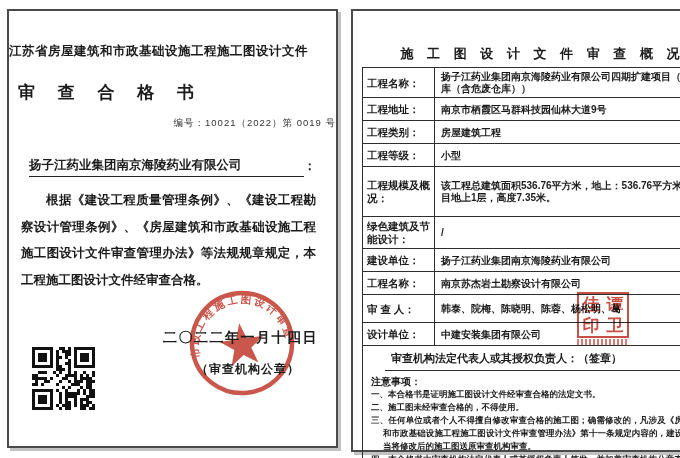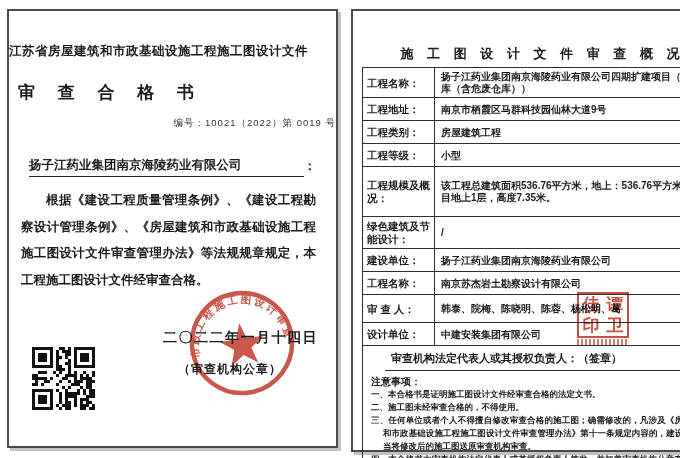--- a/index.html
+++ b/index.html
@@ -15,21 +15,21 @@
   
   .l-header { position:absolute; top:32px; left:0; right:0; text-align:left; font-size:12.5px; font-weight:bold; letter-spacing:.5px; }
   .l-title  { position:absolute; top:70px; left:0; right:0; text-align:left; font-size:17px; font-weight:bold; letter-spacing:9px; text-indent:9px; }
   .l-number { position:absolute; top:106px; left:0; right:0; text-align:right; font-size:9.5px; font-weight:normal; color:#333; letter-spacing:1px; }
   .l-addr { position:absolute; top:146px; left:20px; right:20px; display:flex; align-items:flex-end; font-size:12.5px; font-weight:bold; }
   .l-addr-name { border-bottom:1.5px solid #222; padding-bottom:2px; white-space:nowrap; }
   .l-addr-fill { flex:1; border-bottom:1.5px solid #222; height:1em; }
   .l-addr-colon { padding-bottom:2px; }
   .l-body { position:absolute; top:176px; left:12px; right:20px; font-size:12.5px; font-weight:bold; line-height:26.5px; text-indent:2em; text-align:justify; }
   .l-date { position:absolute; top:318px; right:18px; font-size:14px; font-weight:bold; letter-spacing:1.5px; z-index:3; }
-  .l-seal-caption { position:absolute; top:350px; right:54px; font-size:12px; font-weight:bold; letter-spacing:1px; z-index:3; }
+  .l-seal-caption { position:absolute; top:350px; right:36px; font-size:12px; font-weight:bold; letter-spacing:1px; z-index:3; }
   .round-seal { position:absolute; left:178px; top:277px; width:110px; height:110px; z-index:1; opacity:.85; mix-blend-mode:multiply; transform:rotate(-8deg); }
   .qr { position:absolute; left:23px; top:336px; width:63px; height:63px; z-index:1; }
 
   
   .r-title { position:absolute; top:34px; left:0; right:0; text-align:center; font-size:13px; font-weight:bold; letter-spacing:5px; text-indent:5px; }
   .r-table { position:absolute; left:9px; top:56px; right:9px; border:1.5px solid #2e2e2e; }
   .trow { display:flex; border-bottom:1.5px solid #2e2e2e; align-items:stretch; }
   .trow:last-child { border-bottom:none; }
   .tlabel { flex:0 0 72px; border-right:1.5px solid #2e2e2e; padding:3px 2px 2px 4px; font-size:10.5px; font-weight:bold; display:flex; align-items:center; line-height:13px; }
   .tvalue { flex:1; padding:3px 4px 2px 6px; font-size:10px; font-weight:600; line-height:12px; display:flex; align-items:center; }

